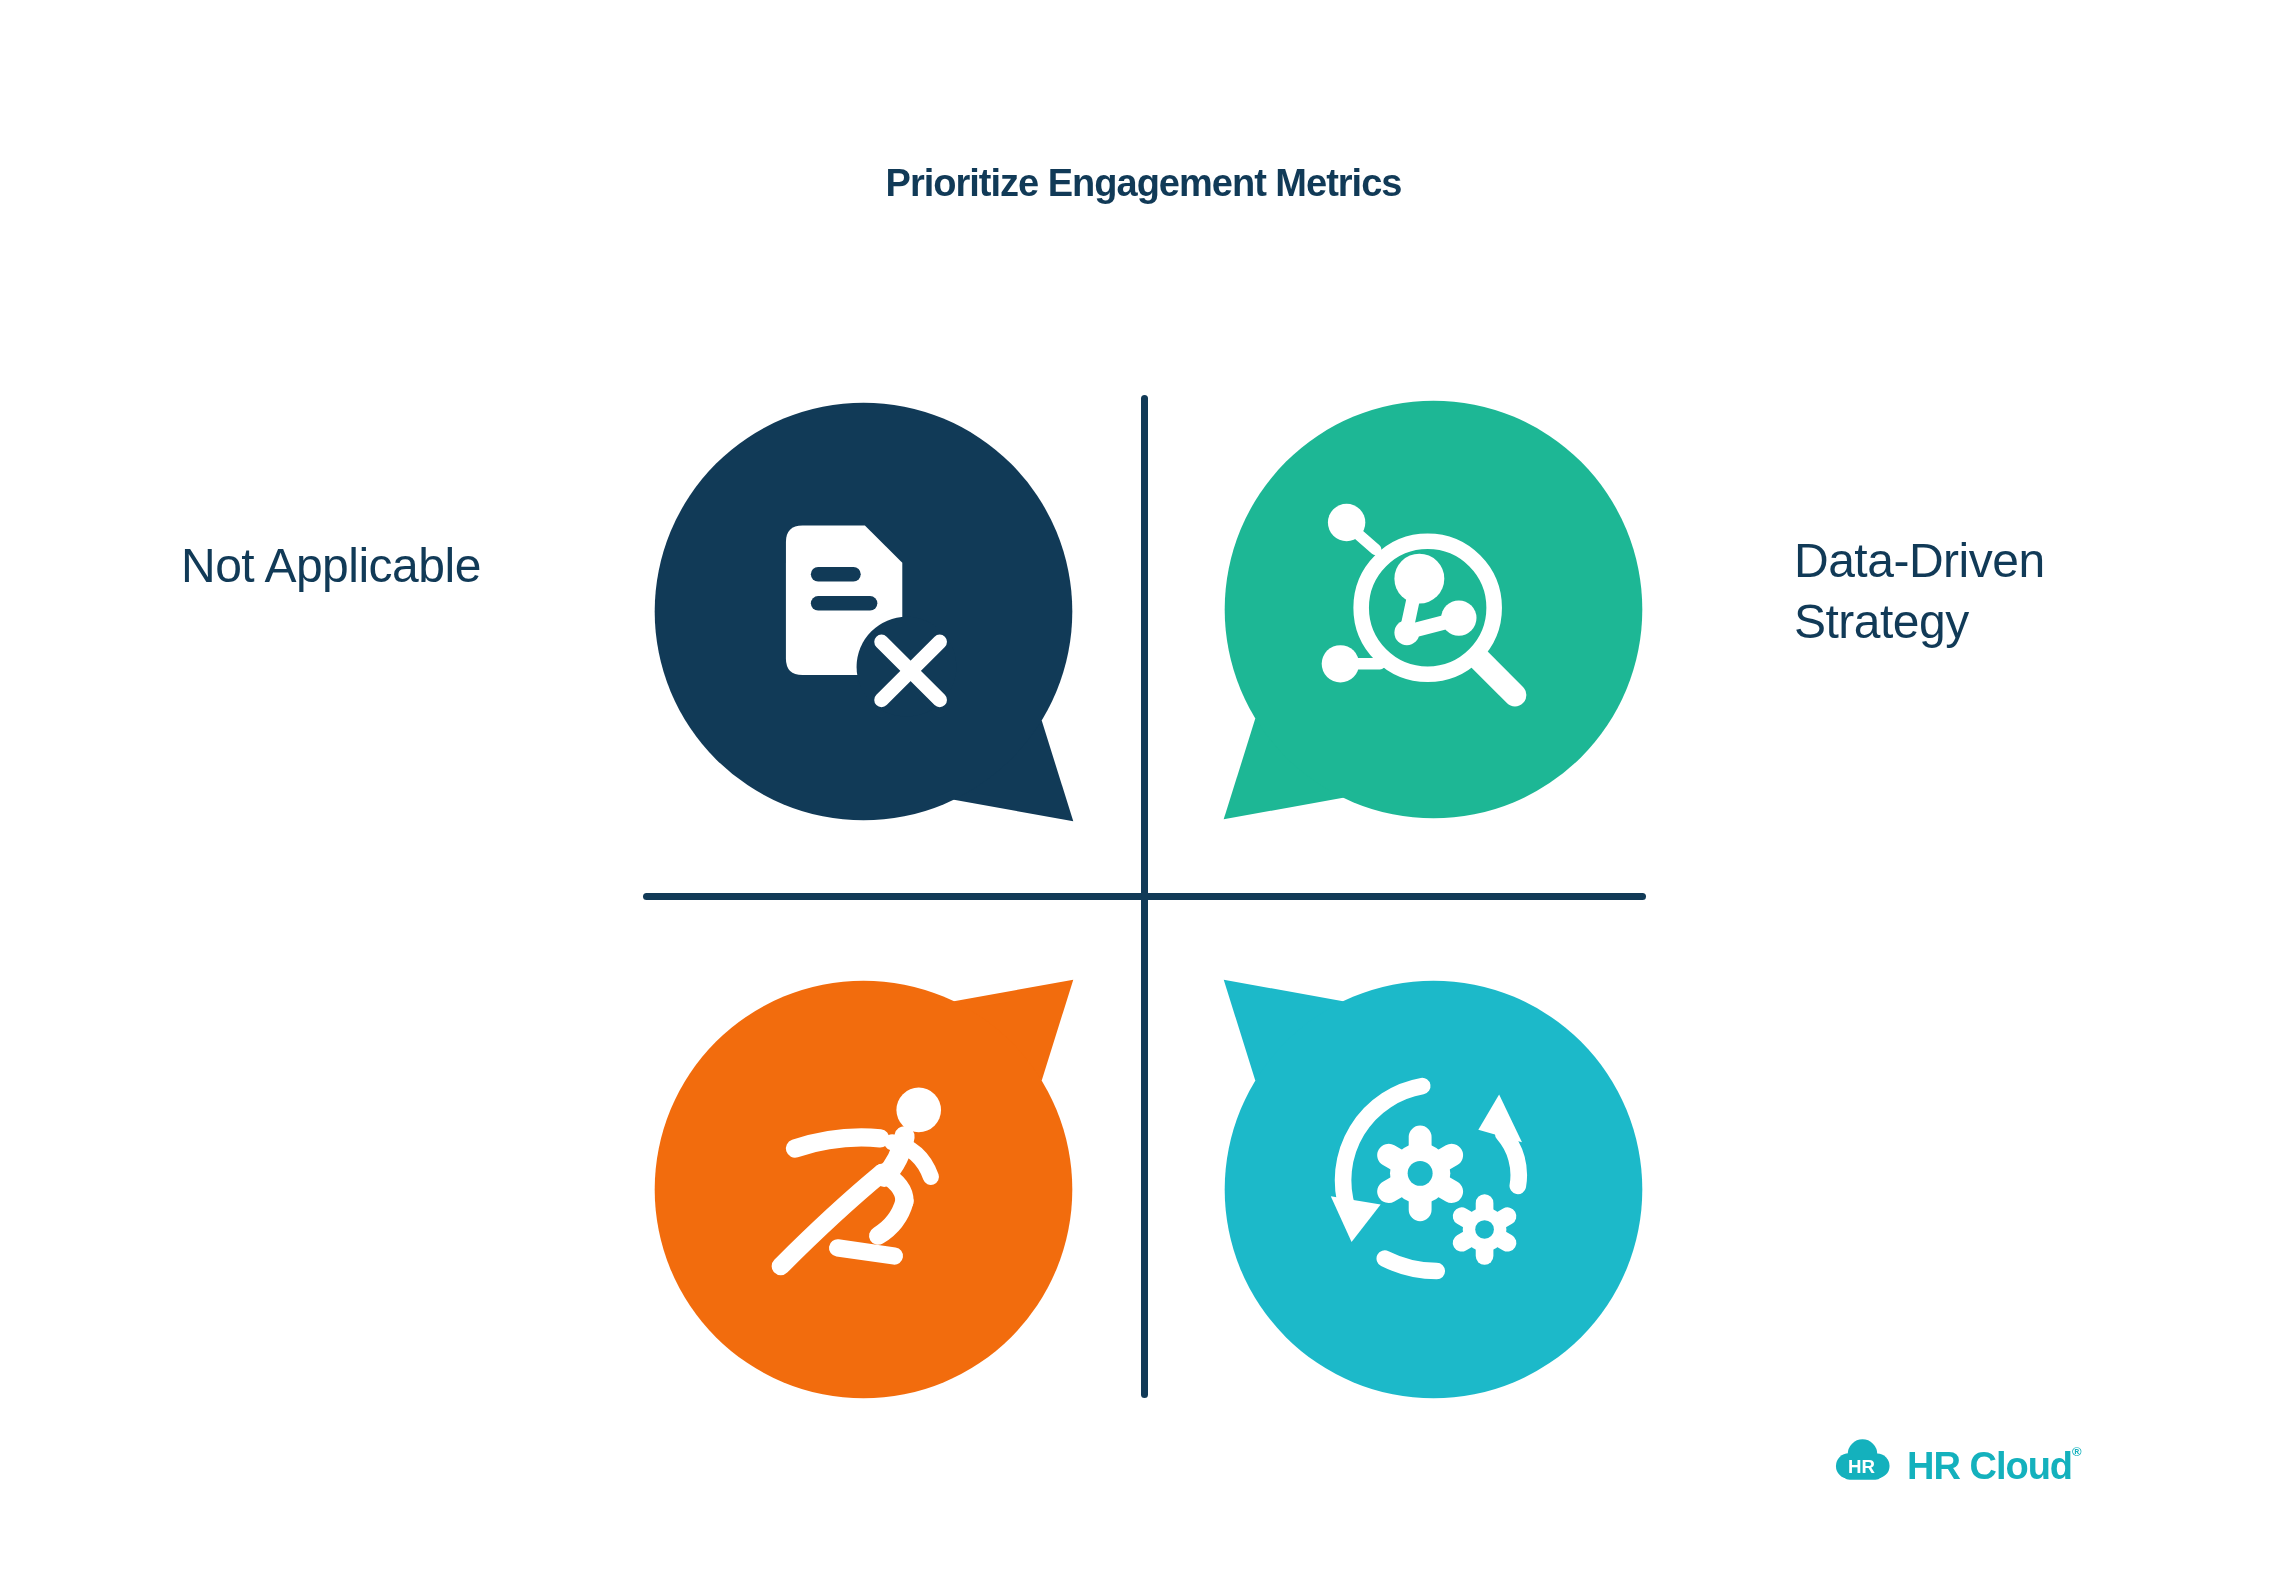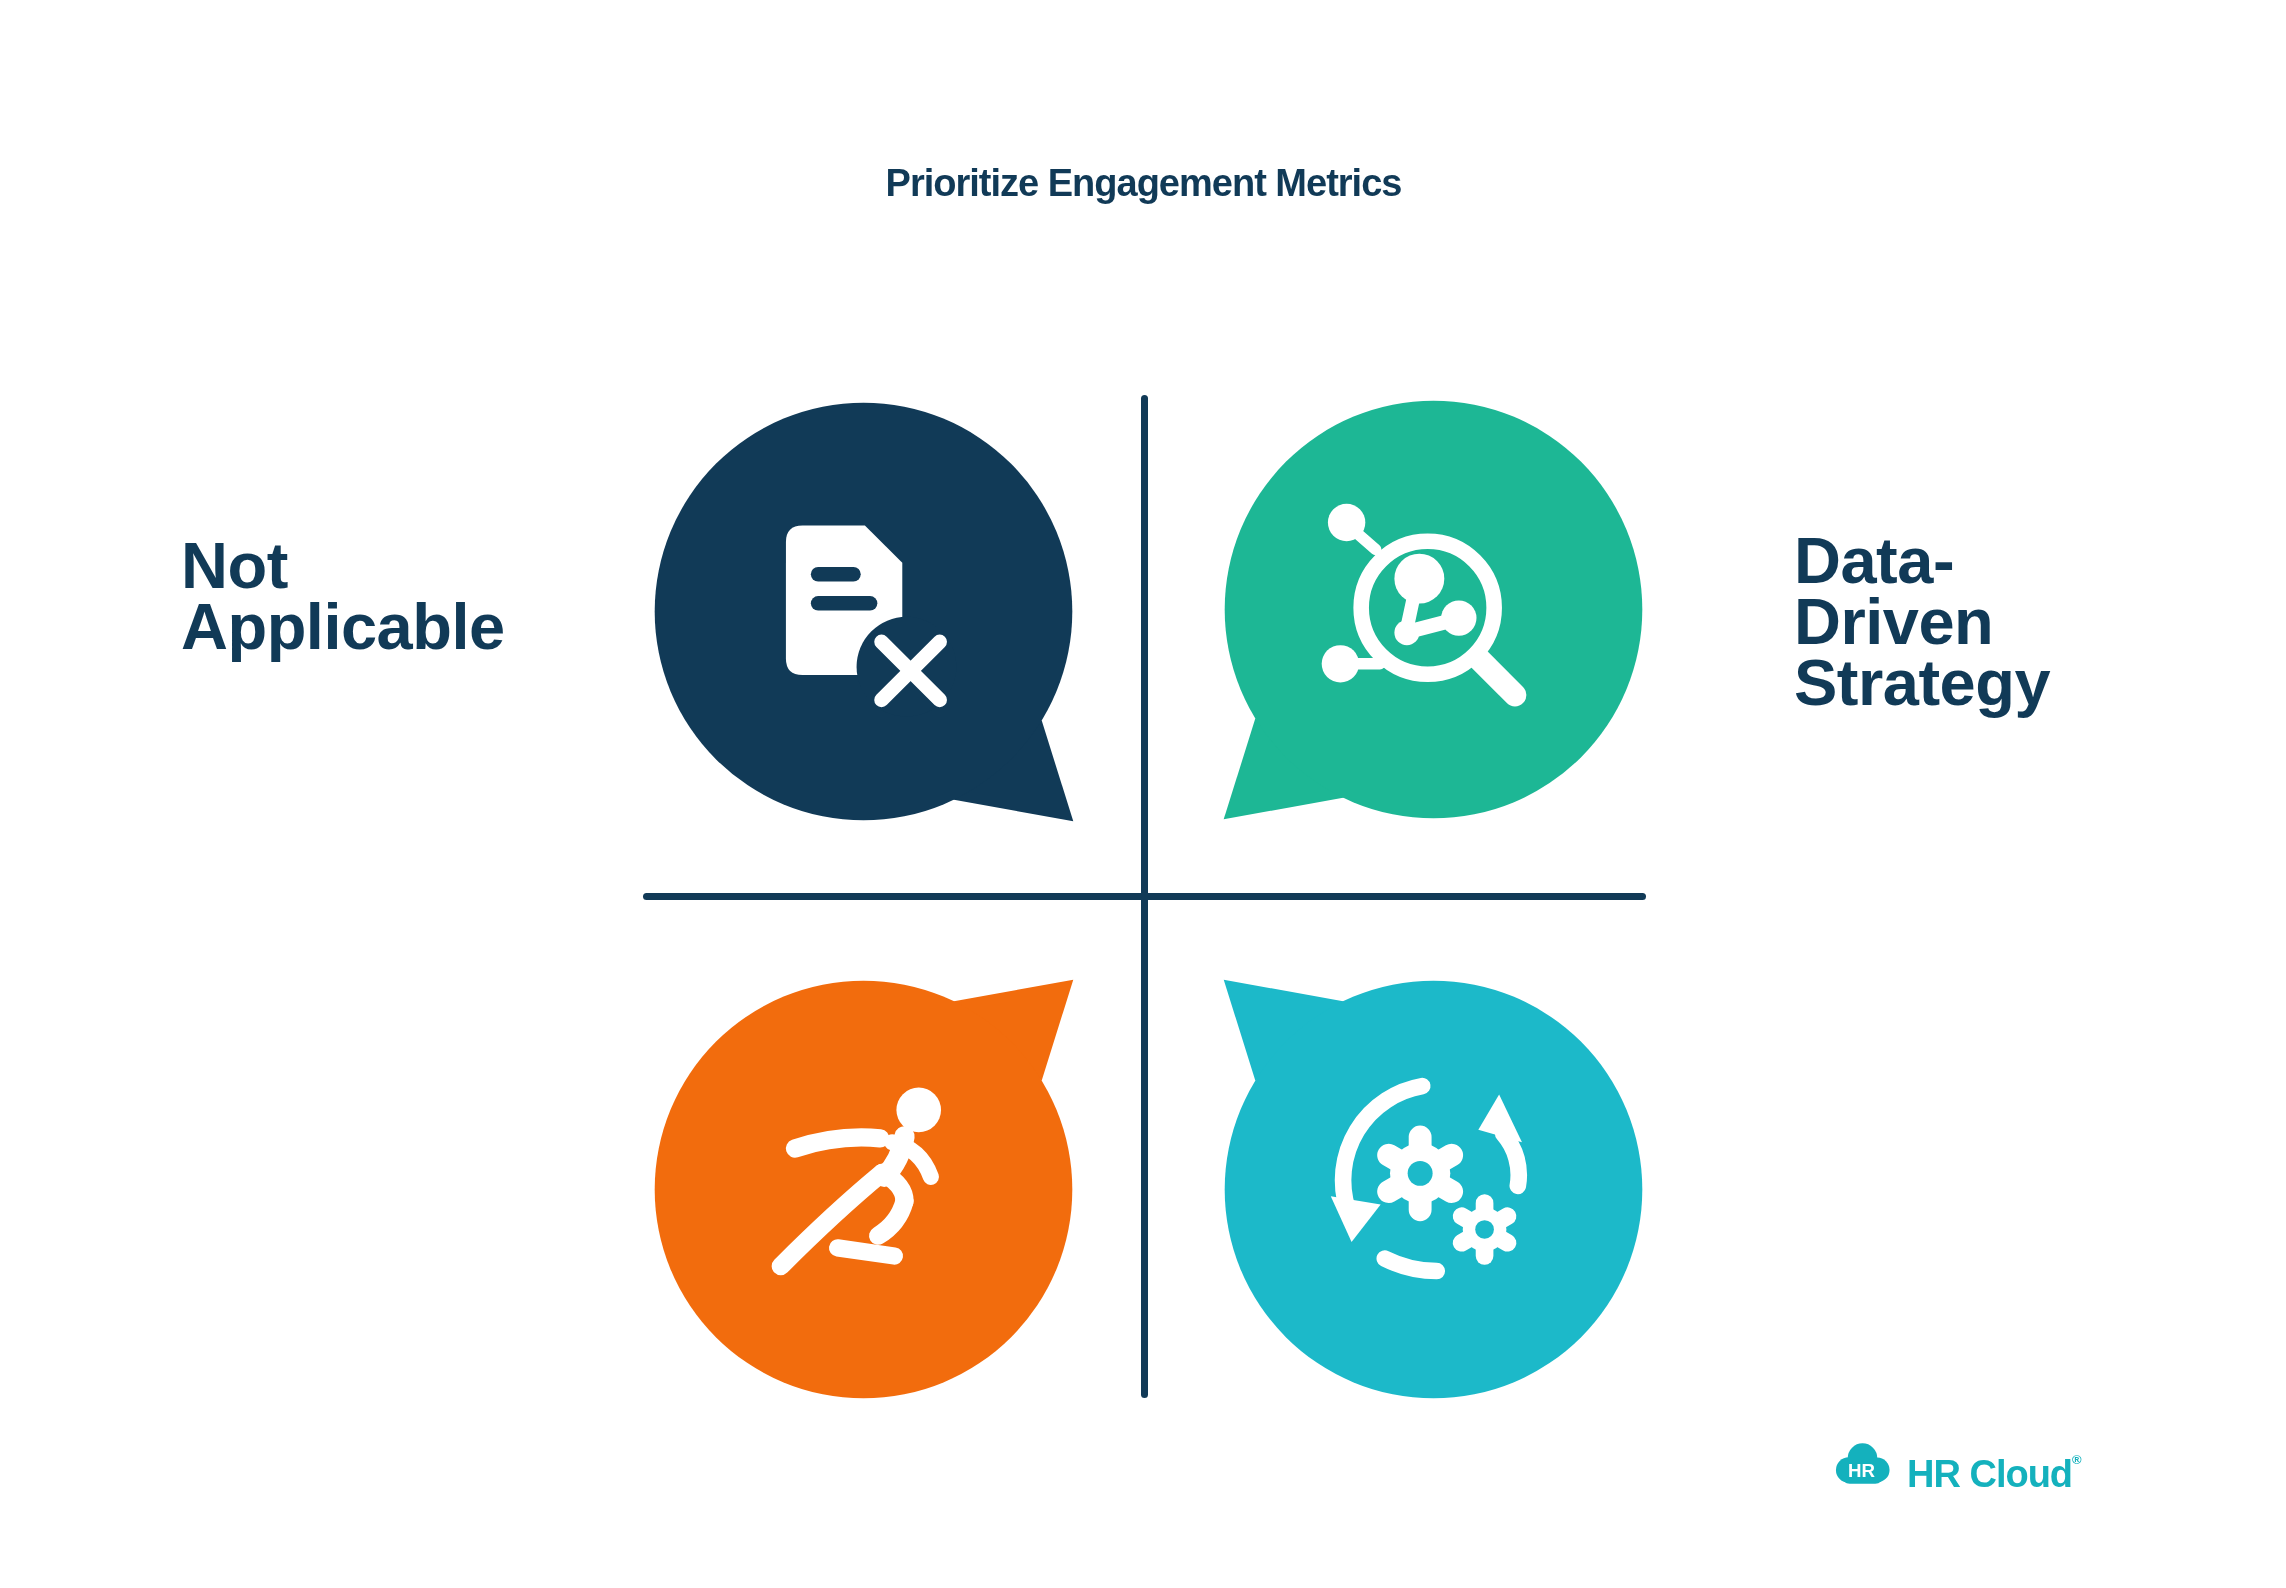--- a/index.html
+++ b/index.html
@@ -13,21 +13,21 @@
   .title{
     position:absolute;
     left:0;top:149px;width:2287px;
     text-align:center;
     font-size:38px;font-weight:700;
     letter-spacing:-1px;
     line-height:69px;
   }
   .quad-label{
     position:absolute;
-    font-size:65px;font-weight:700;
+    font-size:48px;font-weight:400;
     letter-spacing:-0.5px;
     line-height:61px;
   }
   .lbl-na{left:181px;top:535px;width:356px;}
   .lbl-dd{left:1794px;top:530px;width:327px;}
   .lbl-st{left:200px;top:1188px;width:356px;}
   .lbl-fp{left:1794px;top:1188px;width:327px;}
   .divider{
     position:absolute;
     border-radius:4px;
@@ -38,21 +38,21 @@
   .b-tl{left:626px;top:374px;}
   .b-tr{left:1196px;top:372px;}
   .b-bl{left:626px;top:952px;}
   .b-br{left:1196px;top:952px;}
   .logo{
     position:absolute;left:1832px;top:1437px;
     display:flex;align-items:center;
   }
   .logo-cloud{width:61px;height:48px;}
   .logo-text{
-    margin-left:14px;margin-top:18px;
+    margin-left:14px;margin-top:9px;
     font-size:38px;font-weight:700;
     letter-spacing:-1px;line-height:38px;
     display:flex;align-items:flex-start;
   }
   .logo-reg{font-size:13px;font-weight:700;line-height:13px;margin-top:-2px;}
 </style>
 </head>
 <body>
 
 <div class="canvas">

